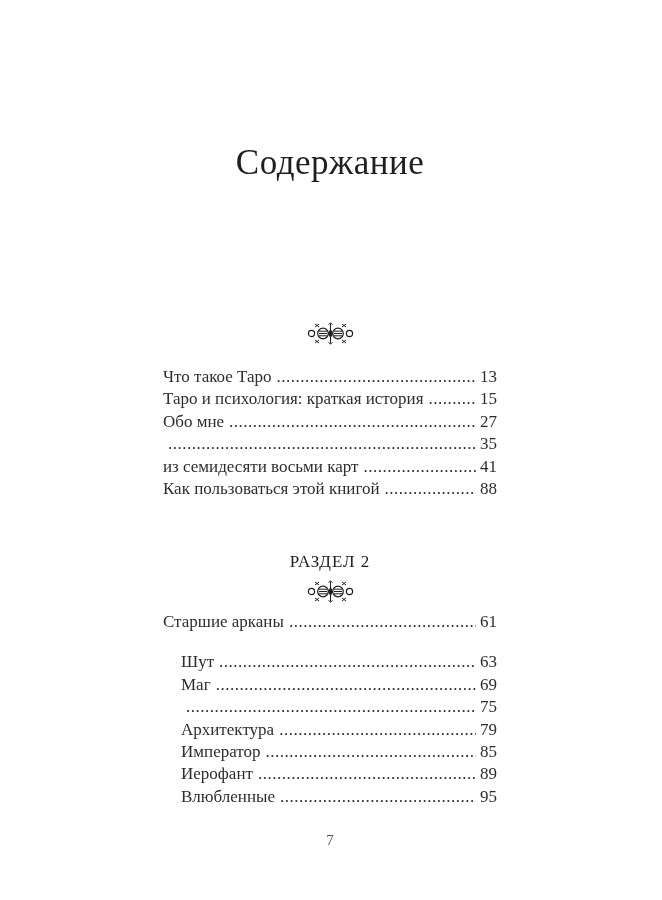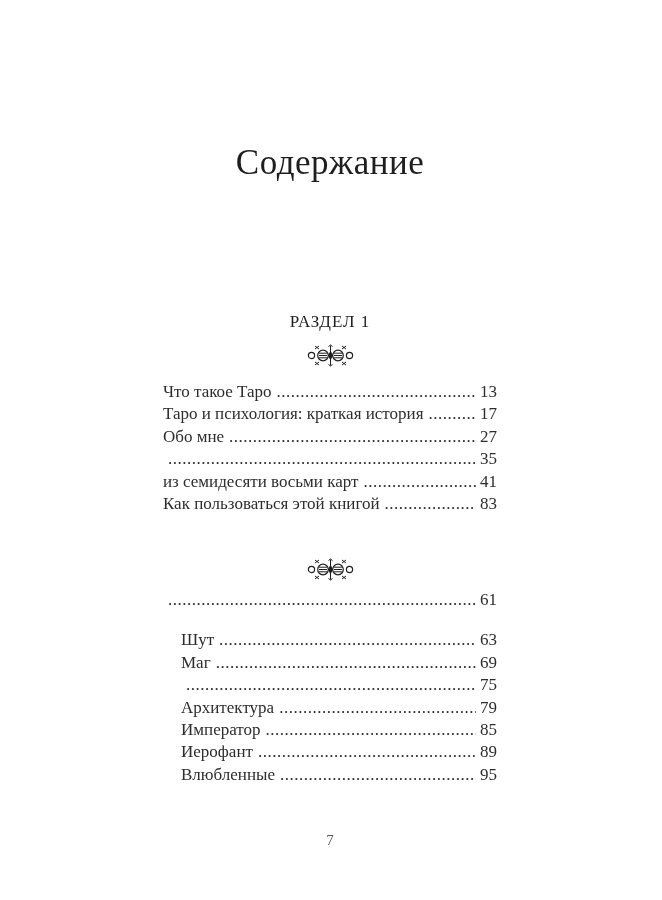--- a/index.html
+++ b/index.html
@@ -24,21 +24,21 @@
   .section-1 { top: 551px; }
   .section-heading {
     margin: 0; text-align: center;
     font-size: 17px; font-weight: 400; line-height: 22px;
     letter-spacing: 1px;
     color: var(--title-color, #1e1e1e);
   }
   .ornament { text-align: center; height: 23px; line-height: 0; }
   .section-0 .ornament { margin-top: 11px; }
   .section-1 .ornament { margin-top: 7px; }
-  .entries { margin-top: 14px; }
+  .entries { margin-top: 21px; }
   .section-1 .entries { margin-top: 8px; }
   .toc-entry {
     display: flex; align-items: baseline;
     height: 22.4px; line-height: 22.4px;
     font-size: 17px;
   }
   .toc-entry.indent { padding-left: 18px; }
   .toc-entry.gap { margin-top: 18px; font-family: Liberation Serif, serif; }
   .toc-entry .t { flex: 0 0 auto; white-space: nowrap; }
   .toc-entry .dots {
@@ -52,21 +52,20 @@
     color: var(--folio-color, #565656);
   }
 </style>
 </head>
 <body>
 
 <h1 class="book-title">Содержание</h1>
 
 <div id="sections">
   <section class="toc-section section-0">
-    <h2 class="section-heading">РАЗДЕЛ 1</h2>
     <div class="ornament">
       <svg width="47" height="23" viewBox="0 0 47 23" aria-hidden="true">
         <g stroke="#1f1f1f" fill="none" stroke-width="1.2">
           <circle cx="4.5" cy="11.5" r="3.1"></circle>
           <circle cx="42.5" cy="11.5" r="3.1"></circle>
           <circle cx="16" cy="11.5" r="5.3"></circle>
           <circle cx="31" cy="11.5" r="5.3"></circle>
         </g>
         <g stroke="#1f1f1f" fill="none" stroke-width="1">
           <path d="M12 9.2h8 M12 11.5h8 M12 13.8h8"></path>
@@ -82,21 +81,21 @@
     <div class="entries">
   <div class="toc-entry">
     <span class="t">Что такое Таро</span>
     <span class="dots">........................................................................................................................</span>
     <span class="p">13</span>
   </div>
 
   <div class="toc-entry">
     <span class="t">Таро и психология: краткая история</span>
     <span class="dots">........................................................................................................................</span>
-    <span class="p">17</span>
+    <span class="p">15</span>
   </div>
 
   <div class="toc-entry">
     <span class="t">Обо мне</span>
     <span class="dots">........................................................................................................................</span>
     <span class="p">27</span>
   </div>
 
   <div class="toc-entry">
     <span class="dots">........................................................................................................................</span>
@@ -106,26 +105,27 @@
 
   <div class="toc-entry">
     <span class="t">из семидесяти восьми карт</span>
     <span class="dots">........................................................................................................................</span>
     <span class="p">41</span>
   </div>
 
   <div class="toc-entry">
     <span class="t">Как пользоваться этой книгой</span>
     <span class="dots">........................................................................................................................</span>
-    <span class="p">83</span>
+    <span class="p">88</span>
   </div>
 </div>
   </section>
 
   <section class="toc-section section-1">
+    <h2 class="section-heading">РАЗДЕЛ 2</h2>
     <div class="ornament">
       <svg width="47" height="23" viewBox="0 0 47 23" aria-hidden="true">
         <g stroke="#1f1f1f" fill="none" stroke-width="1.2">
           <circle cx="4.5" cy="11.5" r="3.1"></circle>
           <circle cx="42.5" cy="11.5" r="3.1"></circle>
           <circle cx="16" cy="11.5" r="5.3"></circle>
           <circle cx="31" cy="11.5" r="5.3"></circle>
         </g>
         <g stroke="#1f1f1f" fill="none" stroke-width="1">
           <path d="M12 9.2h8 M12 11.5h8 M12 13.8h8"></path>
@@ -133,20 +133,21 @@
           <path d="M23.5 1.5v20"></path>
           <path d="M21.5 2.5l2-1.5 2 1.5 M21.5 20.5l2 1.5 2-1.5"></path>
           <path d="M8 2l4 3 M12 2l-4 3 M35 2l4 3 M39 2l-4 3"></path>
           <path d="M8 18l4 3 M12 18l-4 3 M35 18l4 3 M39 18l-4 3"></path>
         </g>
         <path fill="#1f1f1f" d="M23.5 6.5 L26 11.5 L23.5 16.5 L21 11.5 Z"></path>
       </svg>
     </div>
     <div class="entries">
   <div class="toc-entry">
+    <span class="t">Старшие арканы</span>
     <span class="dots">........................................................................................................................</span>
     <span class="p">61</span>
   </div>
 
   <div class="toc-entry indent gap">
     <span class="t">Шут</span>
     <span class="dots">........................................................................................................................</span>
     <span class="p">63</span>
   </div>
 

